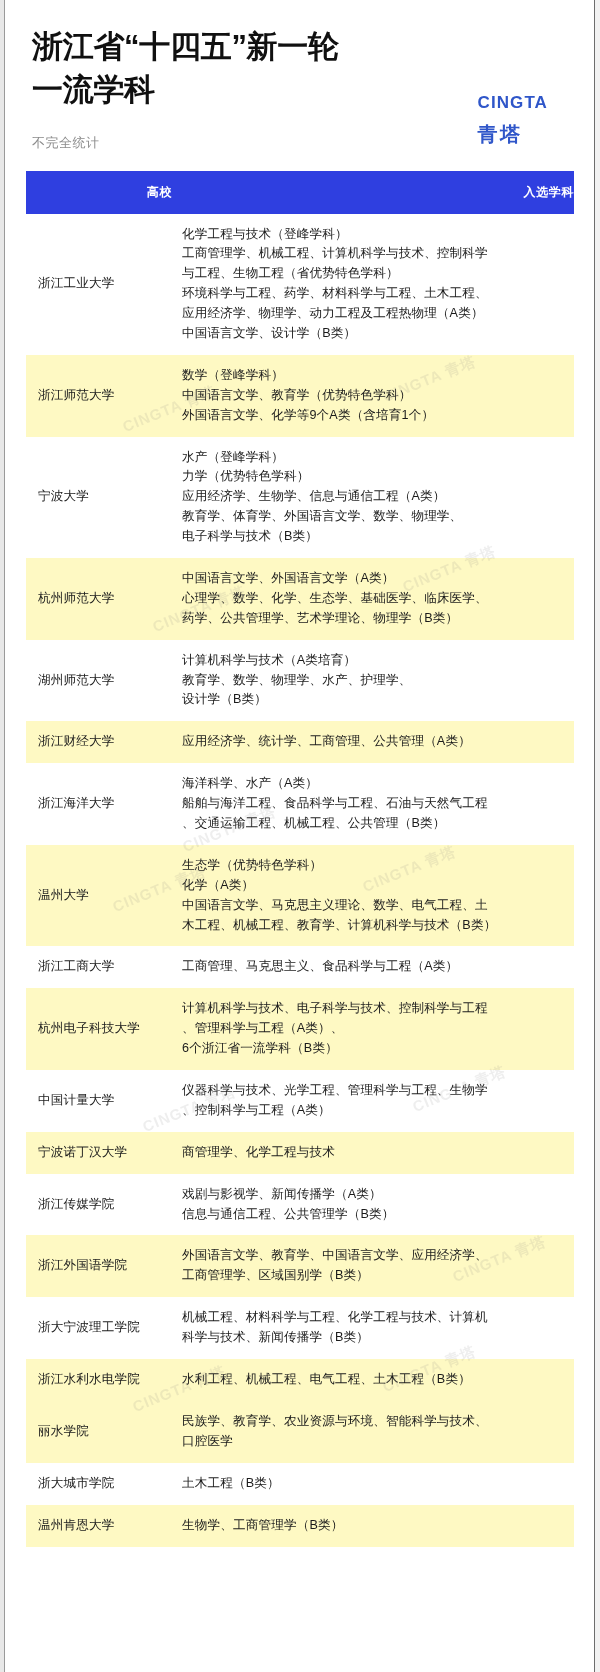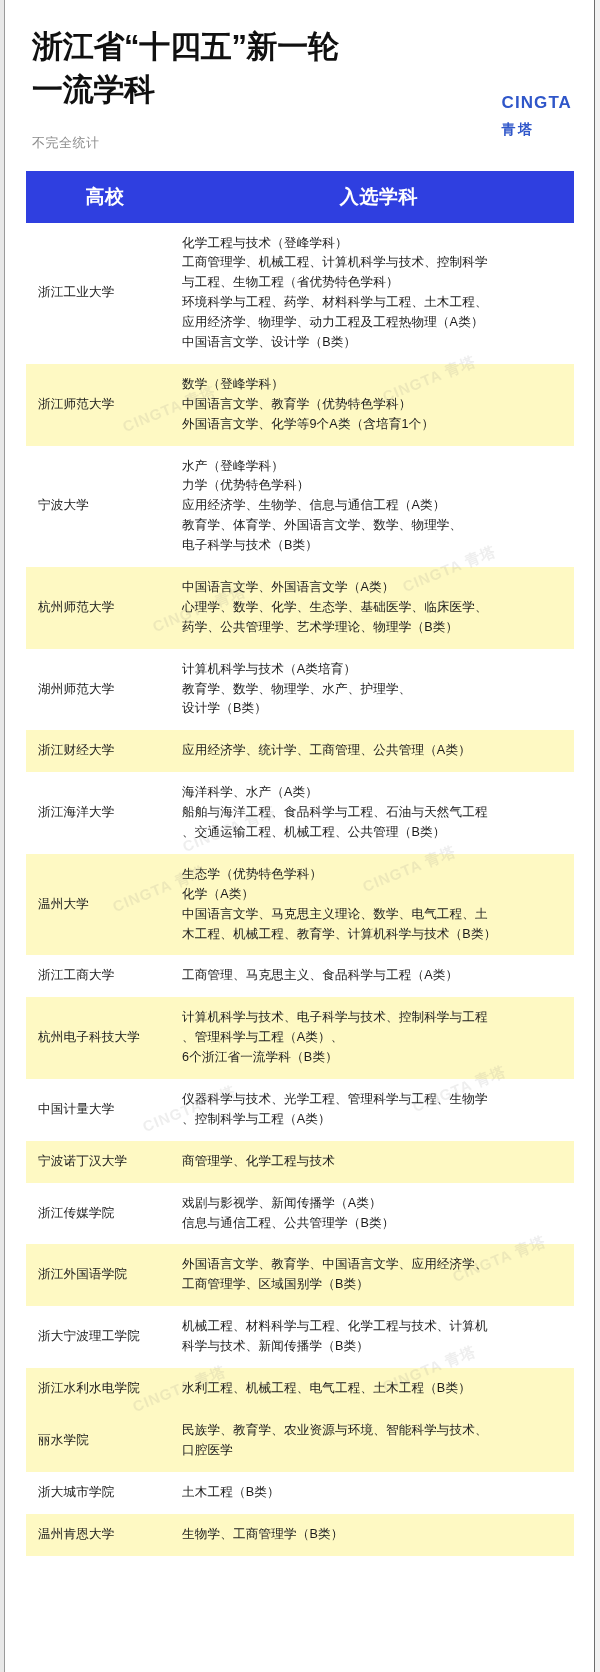--- a/index.html
+++ b/index.html
@@ -68,24 +68,23 @@
     color: #2f56c9;
     white-space: nowrap;
     flex-direction: column;
   }
   .brand-en {
     font-size: 17px;
     font-weight: bold;
     letter-spacing: 1.1px;
   }
   .brand-cn {
-    font-size: 14px;
+    font-size: 20px;
     font-weight: bold;
     letter-spacing: 2.5px;
-    margin-left: 24px;
   }
 
   .subtitle {
     margin: 22px 0 0 26px;
     font-size: 13px;
     color: #8c8c8c;
     letter-spacing: 0.5px;
   }
 
   
@@ -95,23 +94,23 @@
 
   table.data {
     width: 100%;
     border-collapse: collapse;
     table-layout: fixed;
   }
 
   table.data thead th {
     background: #2f3fe0;
     color: #ffffff;
-    font-size: 19px;
-    font-weight: bold;
-    text-align: center;
+    font-size: 12px;
+    font-weight: bold;
+    text-align: right;
     padding: 13px 0 13px 12px;
     letter-spacing: 0.6px;
   }
   table.data thead th.col-school { width: 146px; }
 
   table.data tbody td {
     font-size: 12.6px;
     line-height: 1.58;
     color: #1b1b1b;
     vertical-align: middle;

